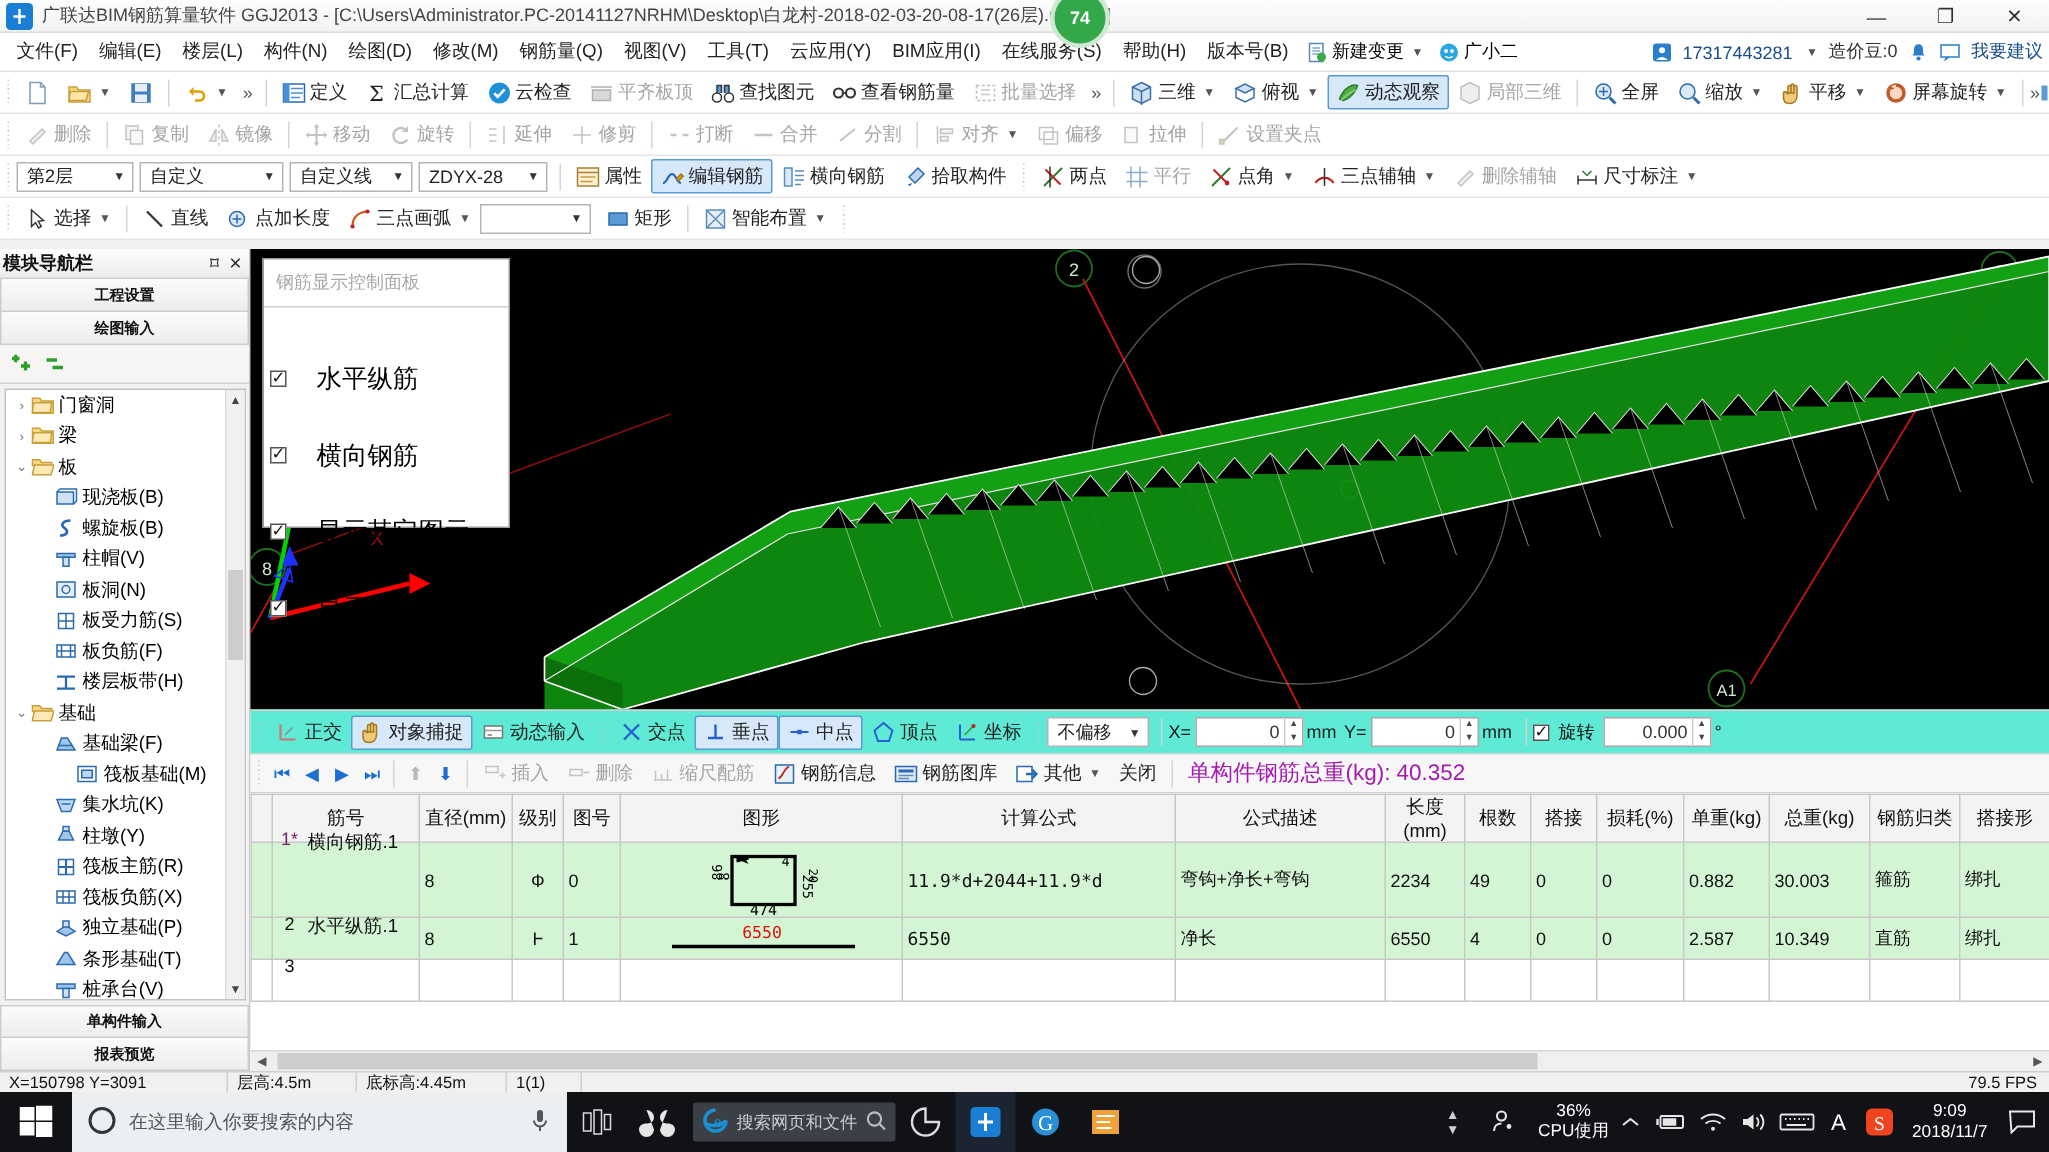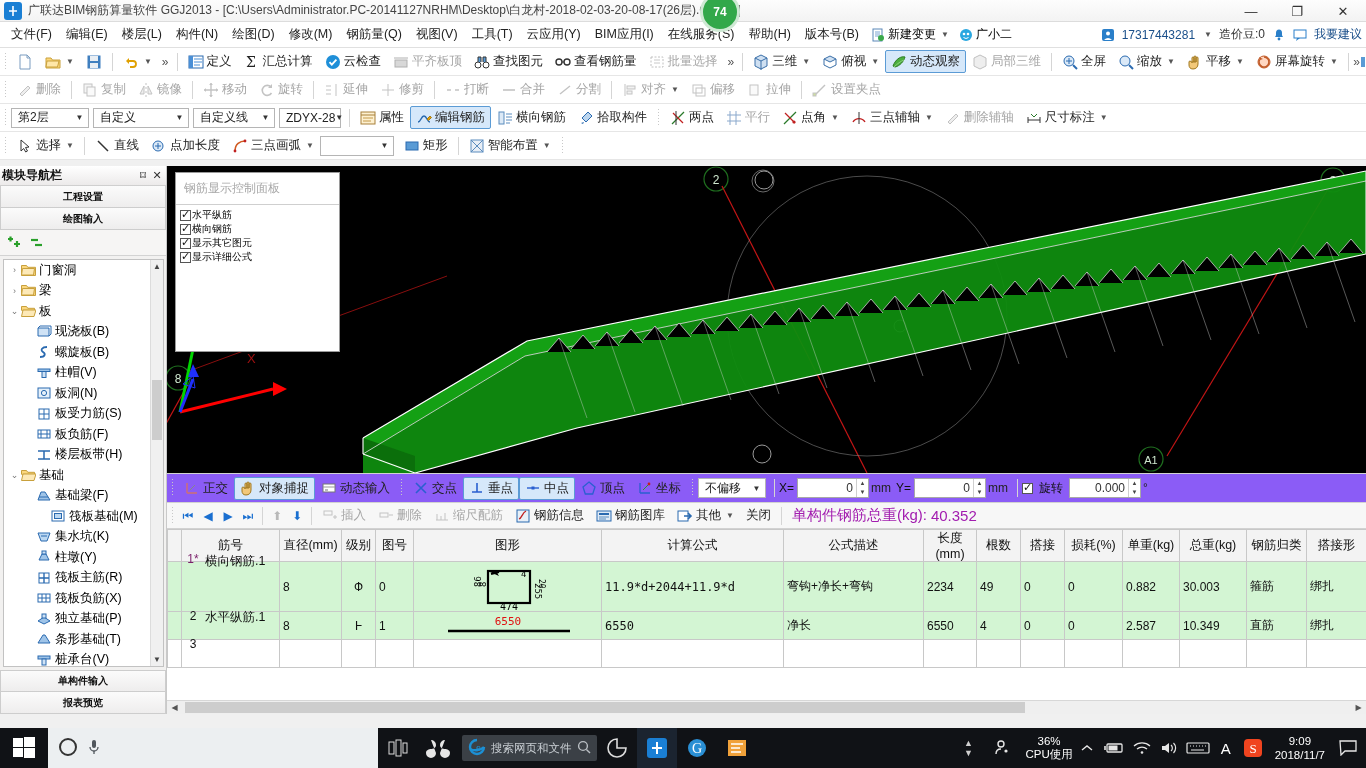--- a/index.html
+++ b/index.html
@@ -87,26 +87,26 @@
   .folder { width:15px; height:13px; flex:none; margin-right:3px; }
   .leafico { width:16px; height:14px; flex:none; margin-right:3px;}
 
   
   .viewport { position:absolute; left:167px; top:166px; right:0; height:307px; background:#000; overflow:hidden;}
   .ctrlpanel { position:absolute; left:8px; top:6px; width:165px; height:180px; background:#fff;
                border:1px solid #9a9a9a; z-index:10; }
   .cp-title { height:32px; display:flex; align-items:center; padding-left:8px; font-size:12px; color:#a8a8a8;
               border-bottom:1px solid #cfcfcf;}
   .cp-body { padding:3px 4px; }
-  .cp-row { display:flex; align-items:center; gap:1px; height:14px; font-size:10px; color:#000;}
+  .cp-row { display:flex; align-items:center; gap:20px; height:14px; font-size:17px; color:#000;margin-top:37px;}
   .cbx { width:11px; height:11px; border:1px solid #555; background:#fff; position:relative; flex:none;}
   .cbx:after { content:"✓"; position:absolute; left:0px; top:-3px; font-size:11px; color:#111;}
 
   
-  .snapbar { position:absolute; left:167px; top:473px; right:0; height:30px; background:#8b5cf6;
+  .snapbar { position:absolute; left:167px; top:473px; right:0; height:30px; background:#5eead4;
              border-top:1px solid #d2d2d2; border-bottom:1px solid #d2d2d2; display:flex; align-items:center; }
   .spin { display:flex; align-items:center; height:20px; border:1px solid #a8a8a8; background:#fff; width:72px; }
   .spin .sv { flex:1; text-align:right; padding-right:3px; font-size:12px; color:#333;}
   .spin .sb { width:12px; border-left:1px solid #cfcfcf; display:flex; flex-direction:column; height:100%;}
   .spin .sb i { flex:1; font-size:6px; text-align:center; line-height:9px; color:#444; font-style:normal;}
   .unit { font-size:12px; color:#222; margin:0 5px 0 2px;}
 
   
   .gridbar { position:absolute; left:167px; top:503px; right:0; height:26px; background:#f7f7f7;
              border-bottom:1px solid #d2d2d2; display:flex; align-items:center; }
@@ -577,21 +577,21 @@
       <span class="cd">▼</span>
     </div>
     <div class="combo" style="width:96px">
       <span class="cv">自定义</span>
       <span class="cd">▼</span>
     </div>
     <div class="combo" style="width:82px">
       <span class="cv">自定义线</span>
       <span class="cd">▼</span>
     </div>
-    <div class="combo" style="width:62px">
+    <div class="combo" style="width:86px">
       <span class="cv">ZDYX-28</span>
       <span class="cd">▼</span>
     </div>
     <div class="vsep"></div>
     <div class="tool">
       <span class="ic">
           <svg width="16" height="16" viewBox="0 0 16 16">
             <rect x="1" y="2" width="14" height="12" fill="#fdf0d0" stroke="#a8803a"></rect>
             <path d="M1 5h14" stroke="#a8803a"></path>
             <path d="M3 8h10M3 11h8" stroke="#c49a4a"></path>
@@ -1388,34 +1388,43 @@
     <div style="position:absolute;left:38px;top:80px;font-size:12.5px;color:#111;pointer-events:none;">水平纵筋.1</div>
     <div style="position:absolute;left:15px;top:108px;width:22px;text-align:center;font-size:12px;color:#111;pointer-events:none;">3</div>
   </div>
 
   <div class="hscroll">
     <div class="hs-ar" style="left:0;">◀</div>
     <div class="hs-thumb"></div>
     <div class="hs-ar" style="right:0;">▶</div>
   </div>
 
+  <div class="statusbar">
+    <div class="sb-cell" style="width:152px">X=150798  Y=3091</div>
+    <div class="sb-cell" style="width:86px">层高:4.5m</div>
+    <div class="sb-cell" style="width:100px">底标高:4.45m</div>
+    <div class="sb-cell" style="width:50px">1(1)</div>
+    <div class="sb-cell" style="flex:1;border-right:none;"></div>
+    <div class="sb-cell" style="border-right:none;padding-right:8px;">79.5 FPS</div>
+  </div>
 
   <div class="taskbar">
     <div class="tb-start">
       <svg width="22" height="22" viewBox="0 0 22 22">
           <rect x="0" y="1" width="10" height="9" fill="#fff"></rect>
           <rect x="11" y="0" width="11" height="10" fill="#fff"></rect>
           <rect x="0" y="11" width="10" height="9" fill="#fff"></rect>
           <rect x="11" y="11" width="11" height="10" fill="#fff"></rect>
         </svg>
     </div>
     <div class="tb-search">
       <span><svg width="20" height="20" viewBox="0 0 20 20">
             <circle cx="10" cy="10" r="8" fill="none" stroke="#333" stroke-width="2"></circle>
           </svg></span>
+      <span style="flex:1">在这里输入你要搜索的内容</span>
       <span><svg width="16" height="18" viewBox="0 0 16 18">
             <rect x="6" y="2" width="4" height="8" rx="2" fill="#50565c"></rect>
             <path d="M4 9a4 4 0 008 0" fill="none" stroke="#50565c" stroke-width="1.3"></path>
             <path d="M8 13v3" stroke="#50565c" stroke-width="1.3"></path>
           </svg></span>
     </div>
     <div class="tb-ico">
       <svg width="20" height="18" viewBox="0 0 20 18">
           <rect x="1" y="3" width="5" height="12" fill="none" stroke="#dcdcdc"></rect>
           <rect x="8" y="1" width="5" height="16" fill="none" stroke="#dcdcdc"></rect>

